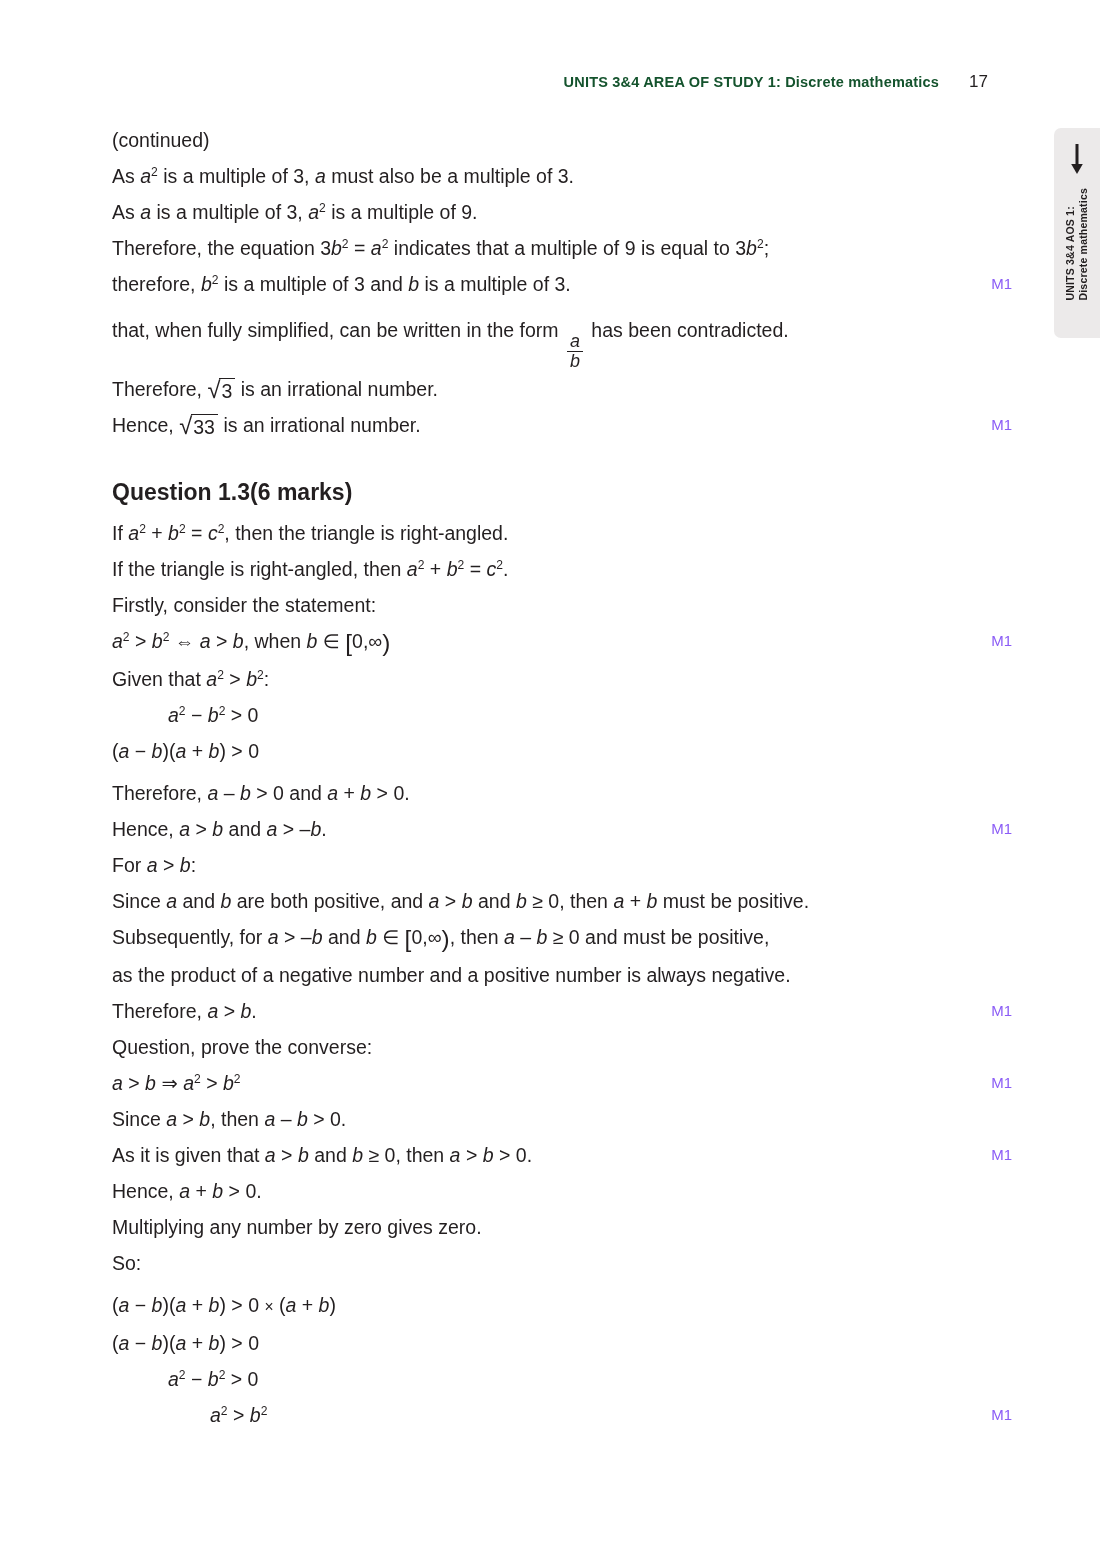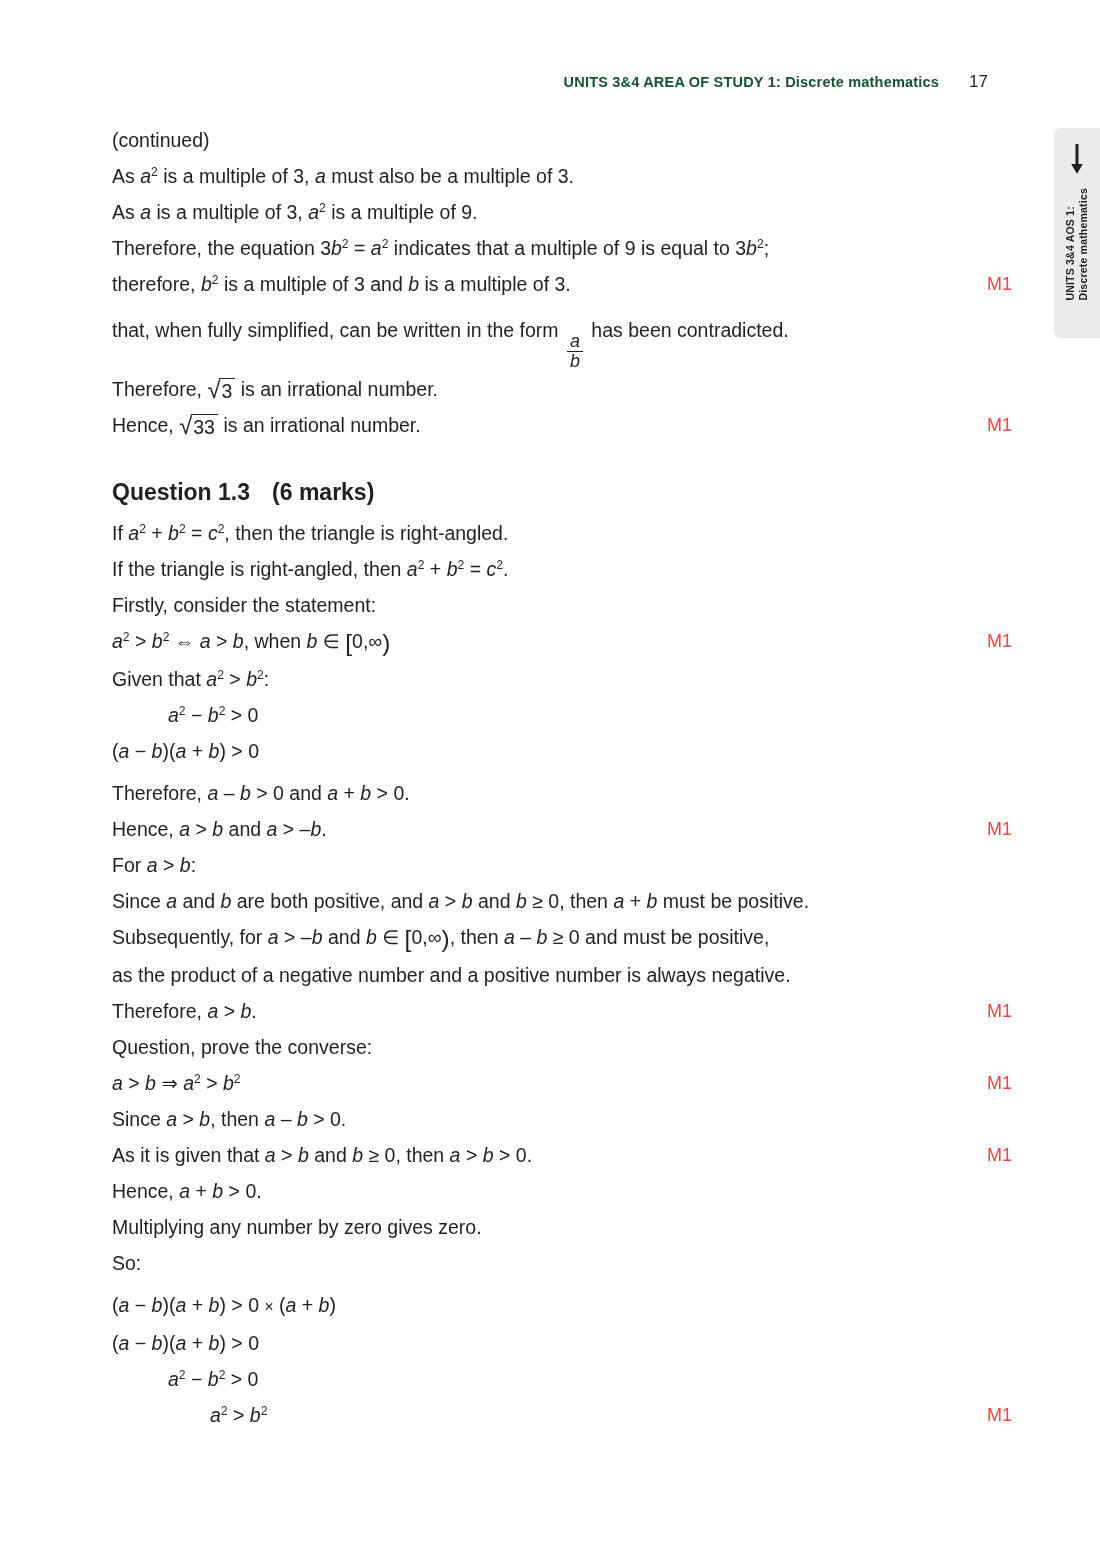--- a/index.html
+++ b/index.html
@@ -91,38 +91,38 @@
     position: relative;
     font-size: 19.5px;
     line-height: 36px;
     color: #231f20;
     white-space: nowrap;
   }
   .mark {
     position: absolute;
     right: 0;
     top: 0;
-    font-size: 18px;
-    color: #ef4444;
+    font-size: 15px;
+    color: #8b5cf6;
   }
   .indent1 { padding-left: 56px; }
   .indent2 { padding-left: 98px; }
 
   .gap-s { height: 6px; }
   .gap-l { height: 32px; }
 
   h2.question-heading {
     font-size: 23px;
     font-weight: bold;
     margin: 0;
     padding: 0;
     color: #231f20;
     line-height: 34px;
   }
-  h2.question-heading .marks { margin-left: 22px; }
+  h2.question-heading .marks { }
 
   
   .it { font-style: italic; }
   sup.pwn {
     font-size: 0.62em;
     vertical-align: super;
     line-height: 0;
     font-style: normal;
   }
   .frac {

